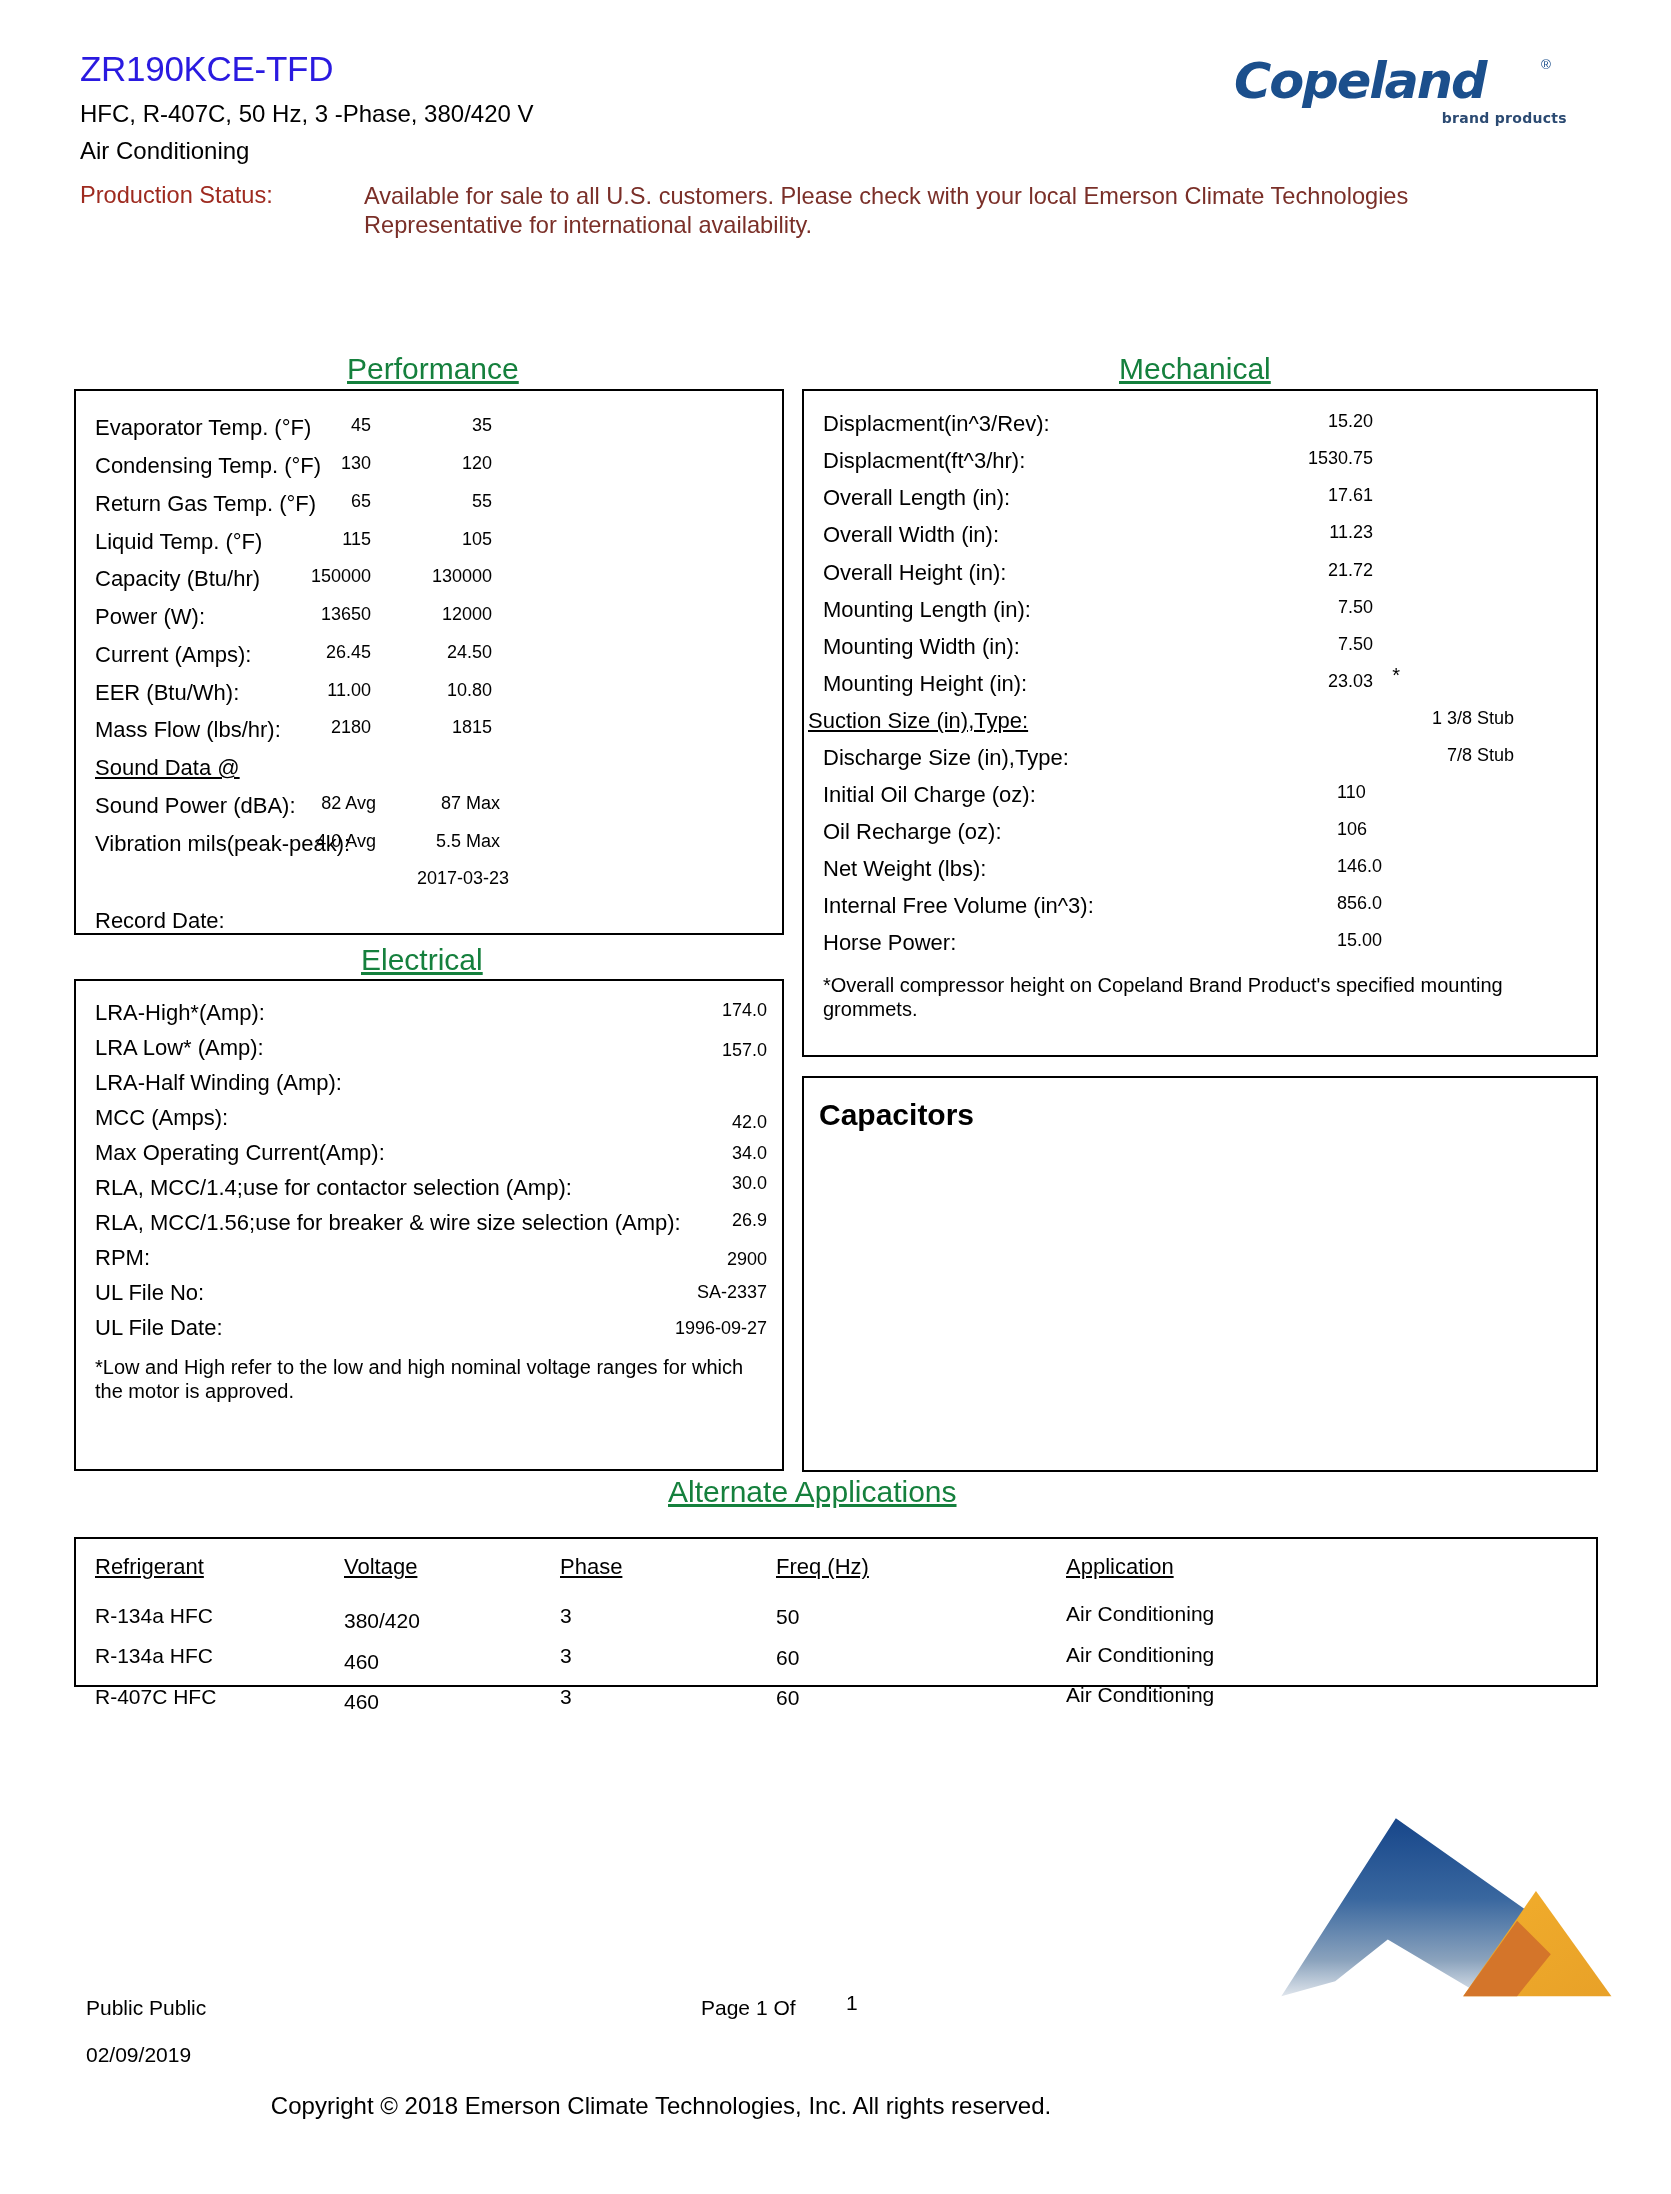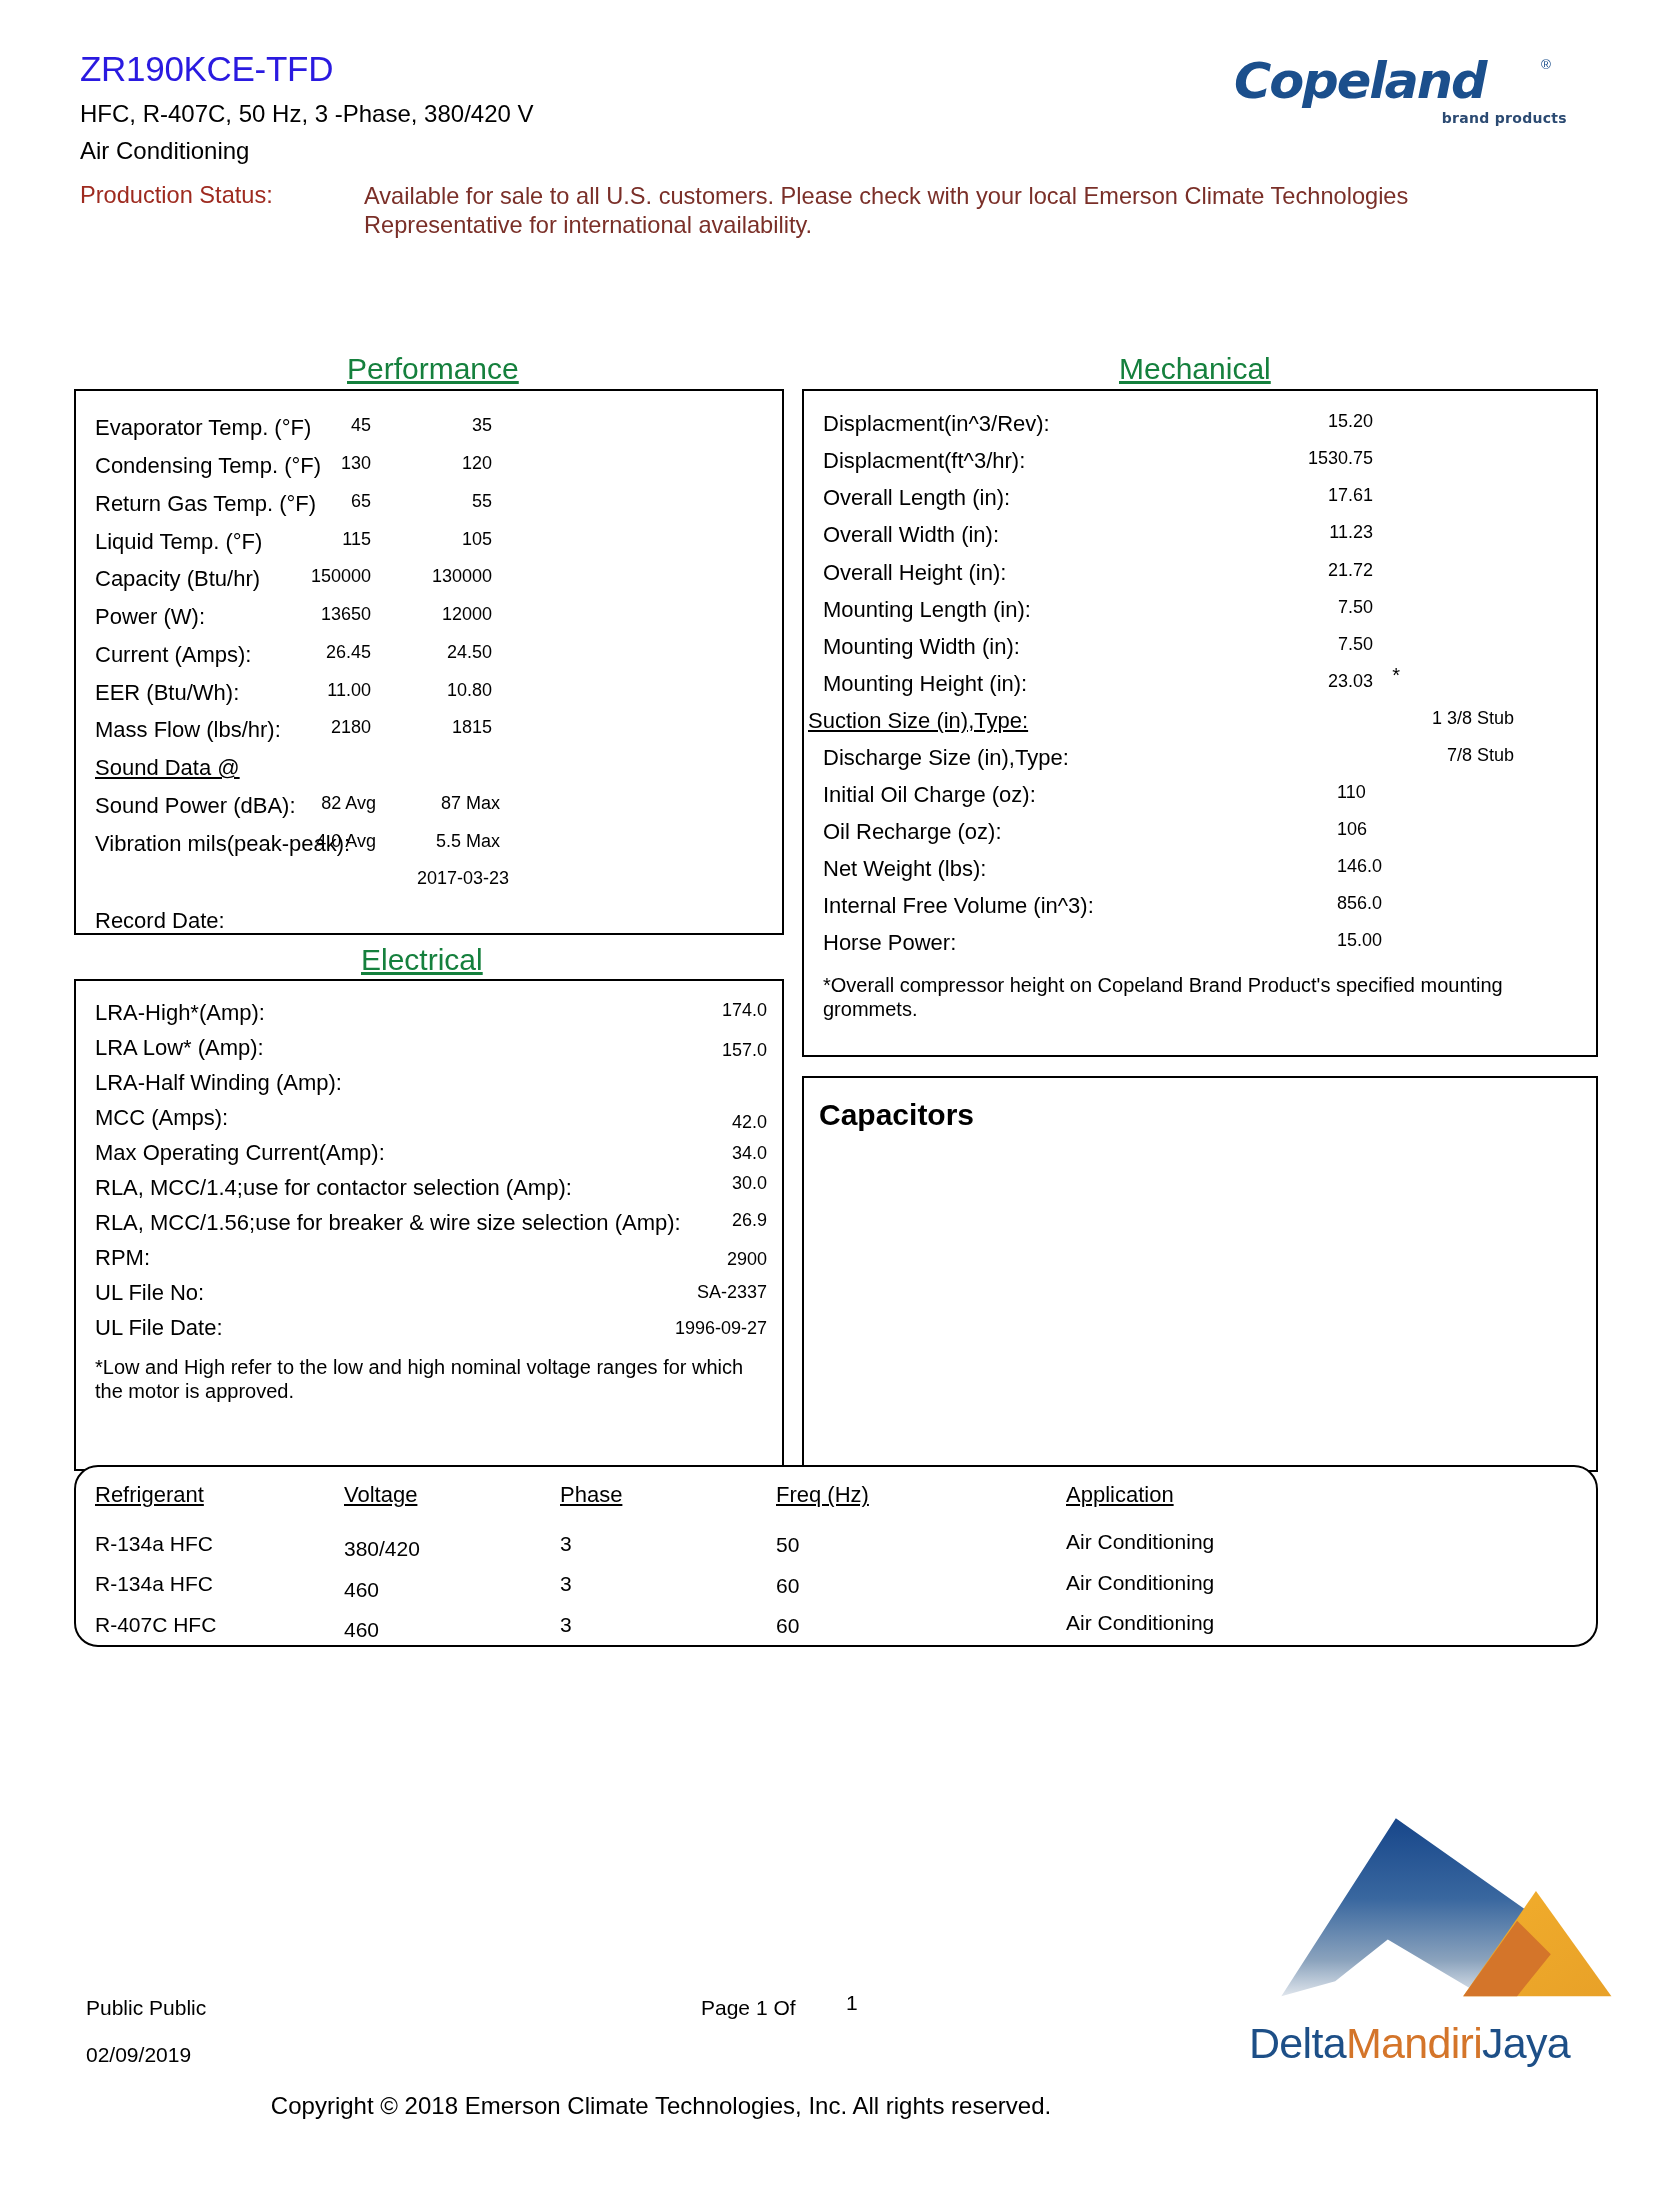--- a/index.html
+++ b/index.html
@@ -321,21 +321,21 @@
       <div class="val" style="right: 15px; top: 301px;">SA-2337</div>
       <div class="lbl" style="left: 19px; top: 334px;"> UL File Date:</div>
       <div class="val" style="right: 15px; top: 337px;">1996-09-27</div>
       <div class="note" style="left: 19px; top: 374px; width: 674px;">*Low and High refer to the low and high nominal voltage ranges for which the motor is approved.</div>
     </div>
 
   <div class="box" id="cap-box" style="left:802px; top:1076px; width:796px; height:396px;">
     <div style="position:absolute; left:15px; top:20px; font-size:30px;font-weight:bold;">Capacitors</div>
   </div>
 
-  <div class="box" id="alt-box" style="left:74px; top:1465px; width:1524px; height:182px;border-radius:24px;">
+  <div class="box" id="alt-box" style="left:74px; top:1537px; width:1524px; height:150px;">
       <div class="alt-head" style="left: 19px; top: 15px;">Refrigerant</div>
       <div class="alt-head" style="left: 268px; top: 15px;">Voltage</div>
       <div class="alt-head" style="left: 484px; top: 15px;">Phase</div>
       <div class="alt-head" style="left: 700px; top: 15px;">Freq (Hz)</div>
       <div class="alt-head" style="left: 990px; top: 15px;">Application</div>
       <div class="alt-cell" style="left: 19px; top: 65px;">R-134a  HFC</div>
       <div class="alt-cell" style="left: 268px; top: 70px;">380/420</div>
       <div class="alt-cell" style="left: 484px; top: 65px;">3</div>
       <div class="alt-cell" style="left: 700px; top: 66px;">50</div>
       <div class="alt-cell" style="left: 990px; top: 63px;">Air Conditioning</div>
@@ -368,19 +368,16 @@
         </linearGradient>
         <linearGradient id="orangeGrad" x1="0" y1="0" x2="1" y2="1">
           <stop offset="0%" stop-color="#f2ae2c"></stop>
           <stop offset="100%" stop-color="#e8a128"></stop>
         </linearGradient>
       </defs>
       <polygon points="70,352 240,88 470,250 370,352 228,268 150,330" fill="url(#blueGrad)"></polygon>
       <polygon points="340,352 448,196 560,352" fill="url(#orangeGrad)"></polygon>
       <polygon points="340,352 420,240 470,290 420,352" fill="#d4752a"></polygon>
     </svg>
-    <div class="dmj-text">
-      <span class="dmj-delta">Delta</span><span class="dmj-mandiri">Mandiri</span><span class="dmj-jaya">Jaya</span>
-    </div>
   </div>
 
 </div>
 
 
 </body></html>

